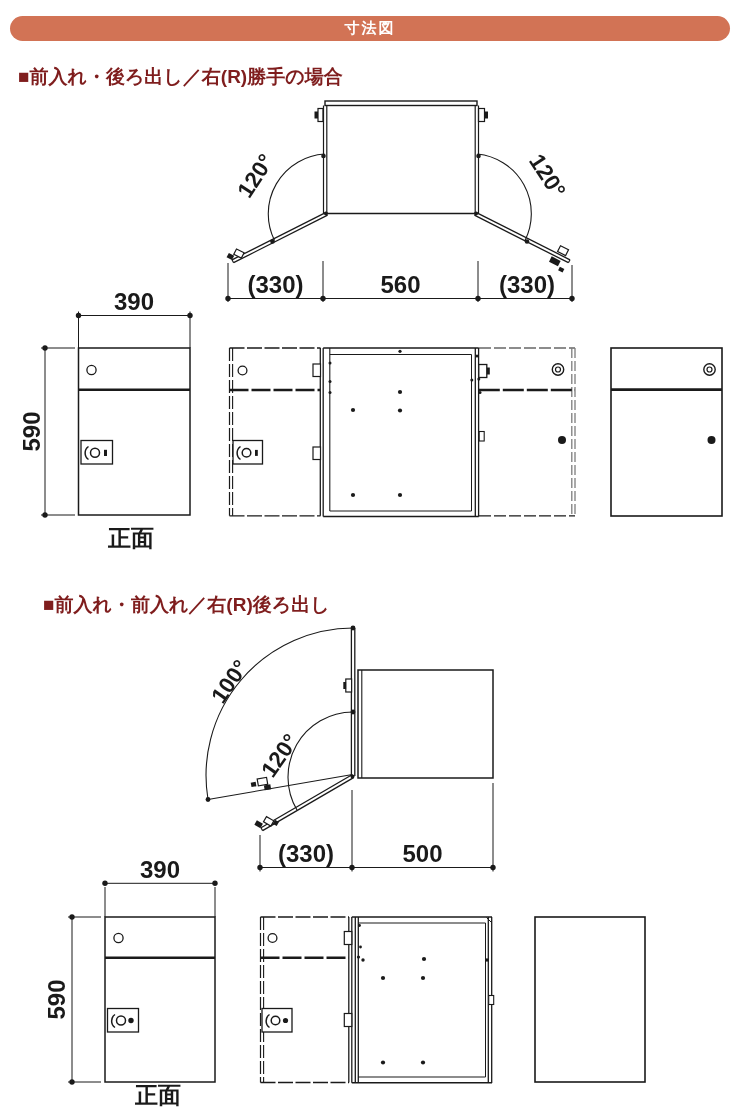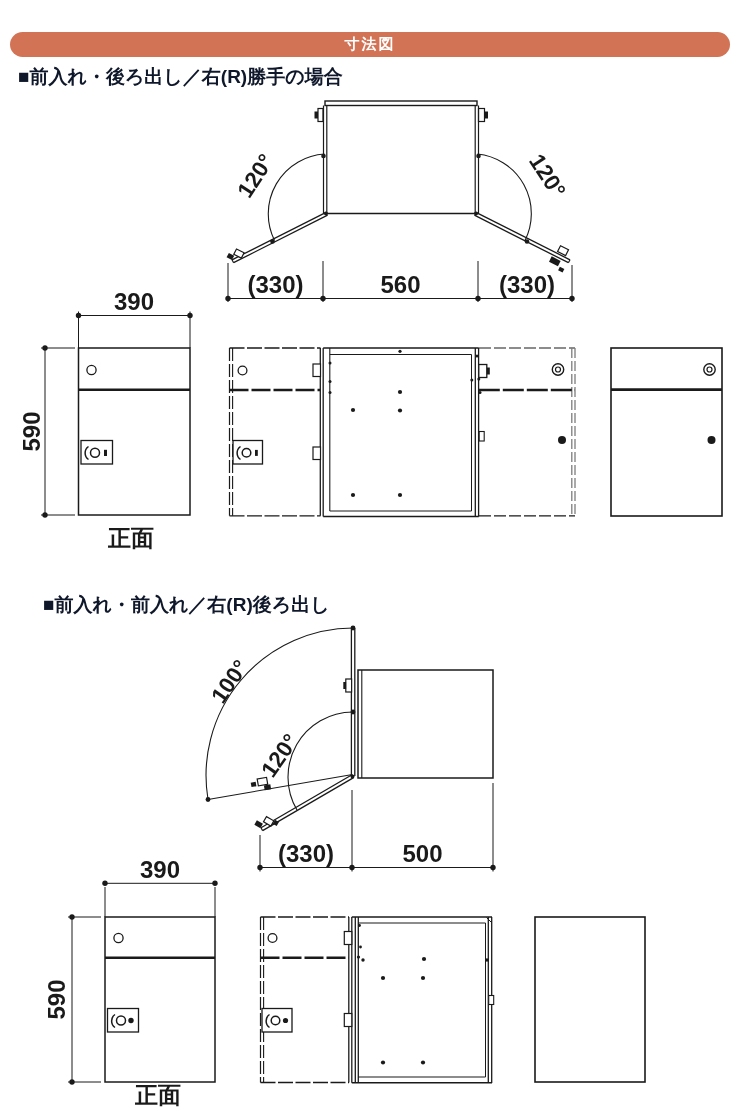--- a/index.html
+++ b/index.html
@@ -2,27 +2,27 @@
 <html><head>
 <meta charset="utf-8">
 <style>
   html,body{margin:0;padding:0;}
   body{
     width:740px;height:1111px;position:relative;background:#ffffff;
     font-family:"Liberation Sans","DejaVu Sans",sans-serif;overflow:hidden;
     --line:#1a1a1a;
   }
   .header-bar{
-    position:absolute;left:10px;top:32px;width:720px;height:25px;
+    position:absolute;left:10px;top:16px;width:720px;height:25px;
     border-radius:13px;display:flex;align-items:center;justify-content:center;
     background:#D27355;color:#fff;
   }
   .header-bar span{font-size:15px;font-weight:bold;letter-spacing:2px;}
   .sec-title{
-    position:absolute;font-size:19px;font-weight:bold;color:#0f172a;
+    position:absolute;font-size:19px;font-weight:bold;color:#7f1d1d;
     white-space:nowrap;letter-spacing:0px;
   }
   #title1{left:18px;top:64px;}
   #title2{left:43px;top:592px;}
   svg{position:absolute;left:0;}
   #sec1{top:85px;}
   #sec2{top:618px;}
   .ln{stroke:var(--line);fill:none;}
   .fl{fill:var(--line);stroke:none;}
   .wh{fill:#ffffff;stroke:var(--line);}

